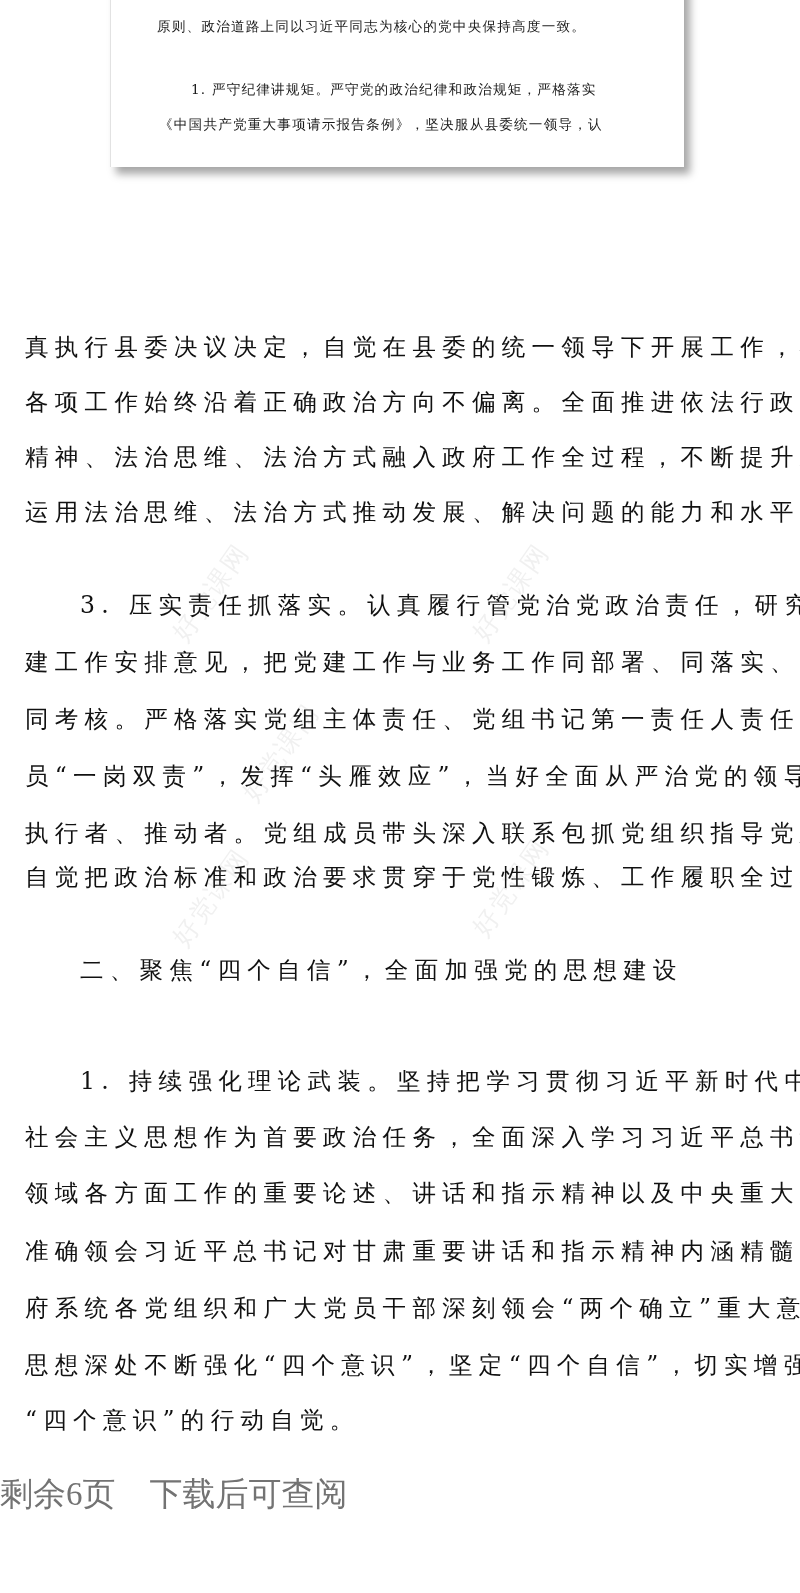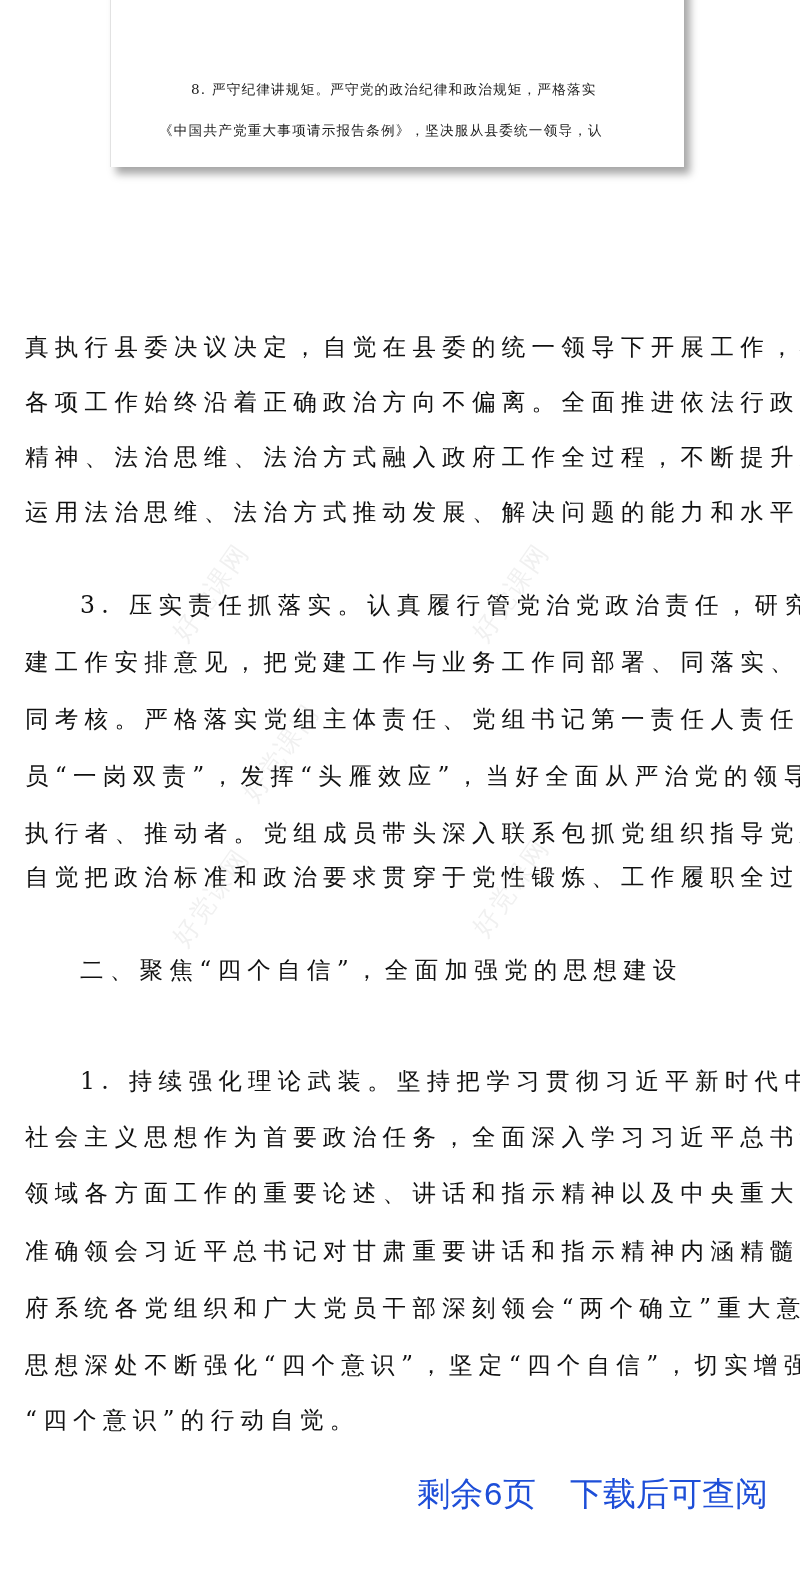--- a/index.html
+++ b/index.html
@@ -28,21 +28,21 @@
     }
     .card-line {
       position: absolute;
       font-size: 13.6px;
       letter-spacing: 1.2px;
       white-space: nowrap;
       color: #1a1a1a;
     }
     .card-line.l1 { left: 46px; top: 38px; }
     .card-line.l2 { left: 80px; top: 101px; }
-    .card-line.l3 { left: 48px; top: 142px; }
+    .card-line.l3 { left: 48px; top: 136px; }
 
     .body-line {
       position: absolute;
       left: 25px;
       font-size: 23.5px;
       letter-spacing: 6.3px;
       white-space: nowrap;
       color: #111;
       line-height: 30px;
     }
@@ -58,33 +58,34 @@
       white-space: nowrap;
       pointer-events: none;
       letter-spacing: 2px;
     }
 
     .remaining-prompt {
       position: absolute;
       left: 0;
       width: 768px;
       top: 1472px;
-      text-align: right;
-      font-family: Liberation Mono, monospace;
+      text-align: left;
+      font-family: Liberation Serif, serif;
       font-size: 33px;
-      color: #1d4ed8;
+      color: #737373;
       white-space: nowrap;
     }
     .remaining-prompt .gap { display: inline-block; width: 34px; }
   </style>
 </head>
 <body>
 
 <div class="page-card">
-  <div class="card-line l2">8. 严守纪律讲规矩。严守党的政治纪律和政治规矩，严格落实</div>
+  <div class="card-line l1">原则、政治道路上同以习近平同志为核心的党中央保持高度一致。</div>
+  <div class="card-line l2">1. 严守纪律讲规矩。严守党的政治纪律和政治规矩，严格落实</div>
   <div class="card-line l3">《中国共产党重大事项请示报告条例》，坚决服从县委统一领导，认</div>
 </div>
 
 <div class="watermark" style="left:155px; top:575px;">好党课网</div>
 <div class="watermark" style="left:455px; top:575px;">好党课网</div>
 <div class="watermark" style="left:225px; top:735px;">好党课网</div>
 <div class="watermark" style="left:155px; top:880px;">好党课网</div>
 <div class="watermark" style="left:455px; top:870px;">好党课网</div>
 
 <div>

